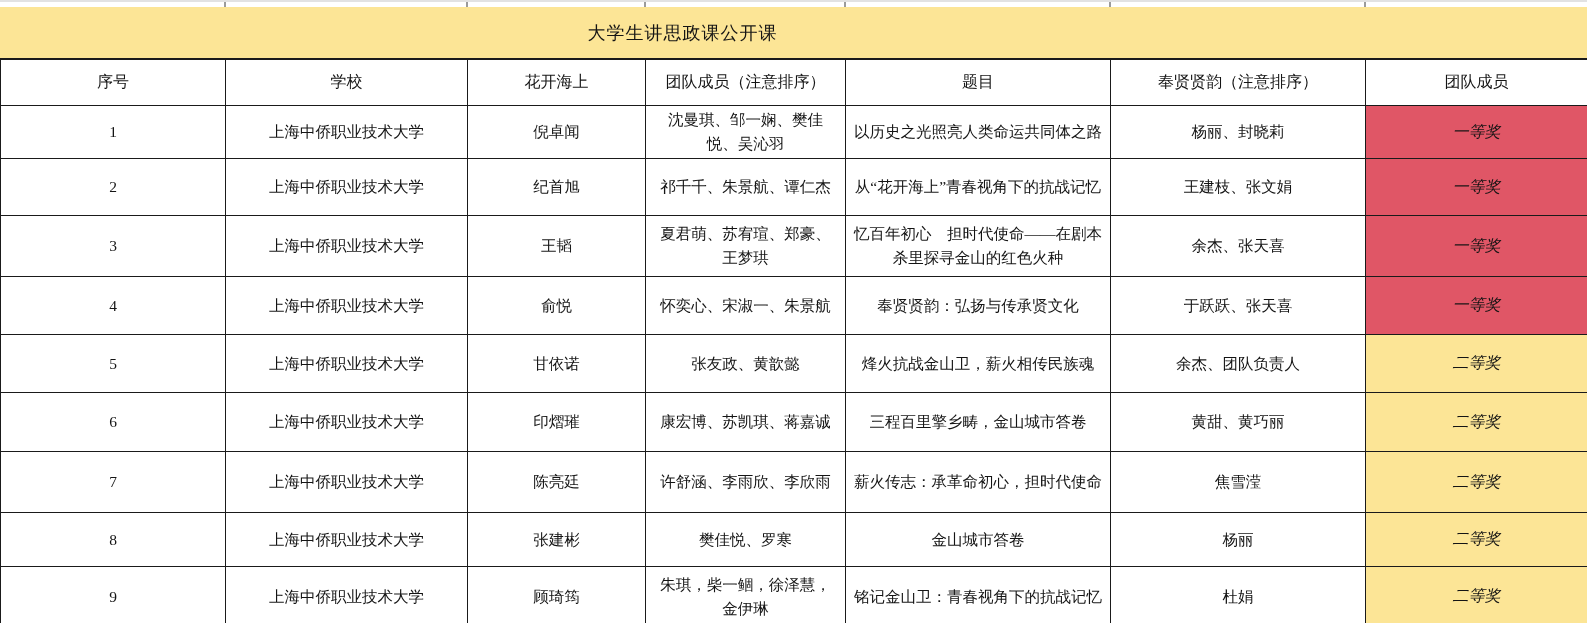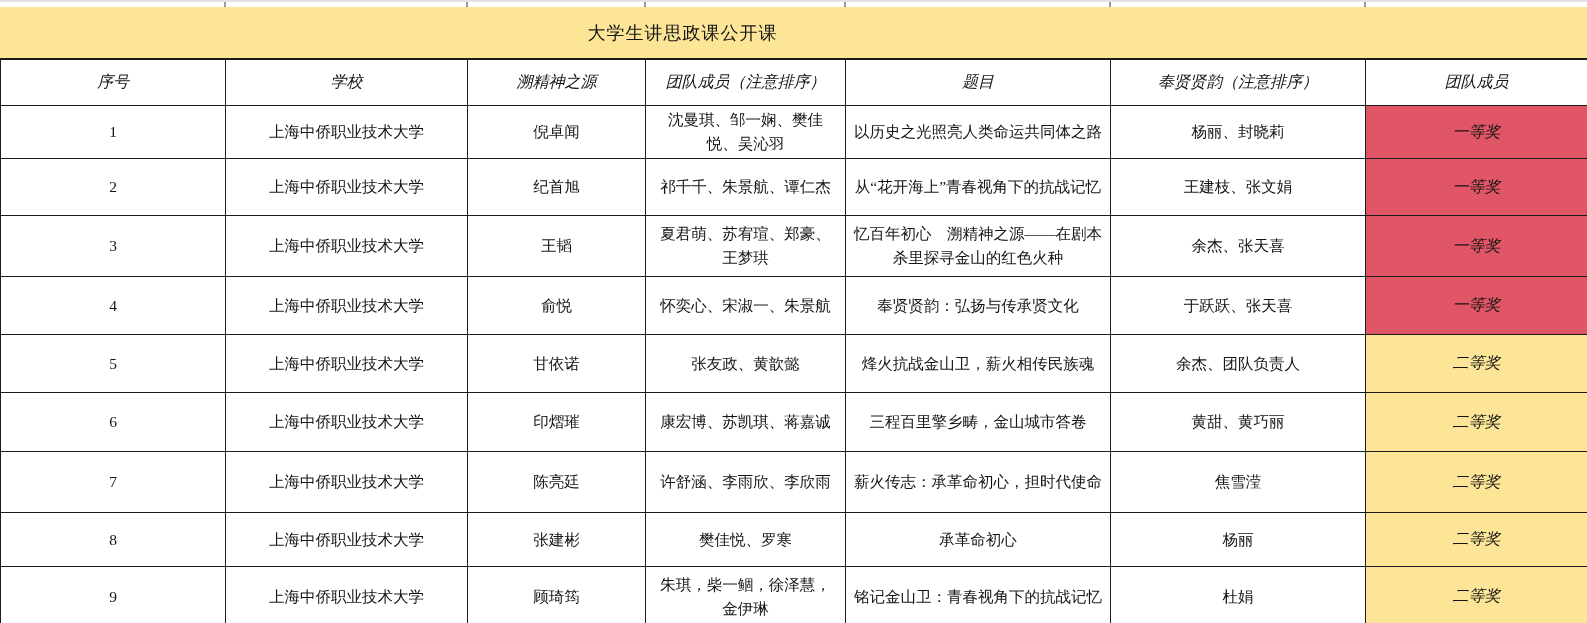--- a/index.html
+++ b/index.html
@@ -52,21 +52,20 @@
     vertical-align: middle;
     padding: 2px 8px;
     box-sizing: border-box;
     font-weight: normal;
     overflow: hidden;
   }
   th {
     height: 46px;
     font-size: 16px;
     background: #ffffff;
-    font-style: italic;
   }
   td {
     font-size: 15.5px;
     line-height: 1.55;
     background: #ffffff;
   }
   td.award-cell { font-size: 16px; font-style: italic; }
 </style>
 </head>
 <body>
@@ -91,21 +90,21 @@
     <col style="width:178px">
     <col style="width:200px">
     <col style="width:265px">
     <col style="width:255px">
     <col style="width:222px">
   </colgroup>
   <thead>
     <tr>
       <th>序号</th>
       <th>学校</th>
-      <th>溯精神之源</th>
+      <th>花开海上</th>
       <th>团队成员（注意排序）</th>
       <th>题目</th>
       <th>奉贤贤韵（注意排序）</th>
       <th>团队成员</th>
     </tr>
   </thead>
   <tbody>
       <tr style="height: 52px;">
     <td>1</td>
     <td>上海中侨职业技术大学</td>
@@ -122,21 +121,21 @@
     <td>祁千千、朱景航、谭仁杰</td>
     <td>从“花开海上”青春视角下的抗战记忆</td>
     <td>王建枝、张文娟</td>
     <td class="award-cell" style="background: rgb(224, 86, 102);">一等奖</td>
   </tr>
       <tr style="height: 61px;">
     <td>3</td>
     <td>上海中侨职业技术大学</td>
     <td>王韬</td>
     <td>夏君萌、苏宥瑄、郑豪、王梦珙</td>
-    <td>忆百年初心　溯精神之源——在剧本杀里探寻金山的红色火种</td>
+    <td>忆百年初心　担时代使命——在剧本杀里探寻金山的红色火种</td>
     <td>余杰、张天喜</td>
     <td class="award-cell" style="background: rgb(224, 86, 102);">一等奖</td>
   </tr>
       <tr style="height: 58px;">
     <td>4</td>
     <td>上海中侨职业技术大学</td>
     <td>俞悦</td>
     <td>怀奕心、宋淑一、朱景航</td>
     <td>奉贤贤韵：弘扬与传承贤文化</td>
     <td>于跃跃、张天喜</td>
@@ -167,21 +166,21 @@
     <td>许舒涵、李雨欣、李欣雨</td>
     <td>薪火传志：承革命初心，担时代使命</td>
     <td>焦雪滢</td>
     <td class="award-cell" style="background: rgb(252, 229, 150);">二等奖</td>
   </tr>
       <tr style="height: 54px;">
     <td>8</td>
     <td>上海中侨职业技术大学</td>
     <td>张建彬</td>
     <td>樊佳悦、罗寒</td>
-    <td>承革命初心</td>
+    <td>金山城市答卷</td>
     <td>杨丽</td>
     <td class="award-cell" style="background: rgb(252, 229, 150);">二等奖</td>
   </tr>
       <tr style="height: 60px;">
     <td>9</td>
     <td>上海中侨职业技术大学</td>
     <td>顾琦筠</td>
     <td>朱琪，柴一鲴，徐泽慧，金伊琳</td>
     <td>铭记金山卫：青春视角下的抗战记忆</td>
     <td>杜娟</td>

